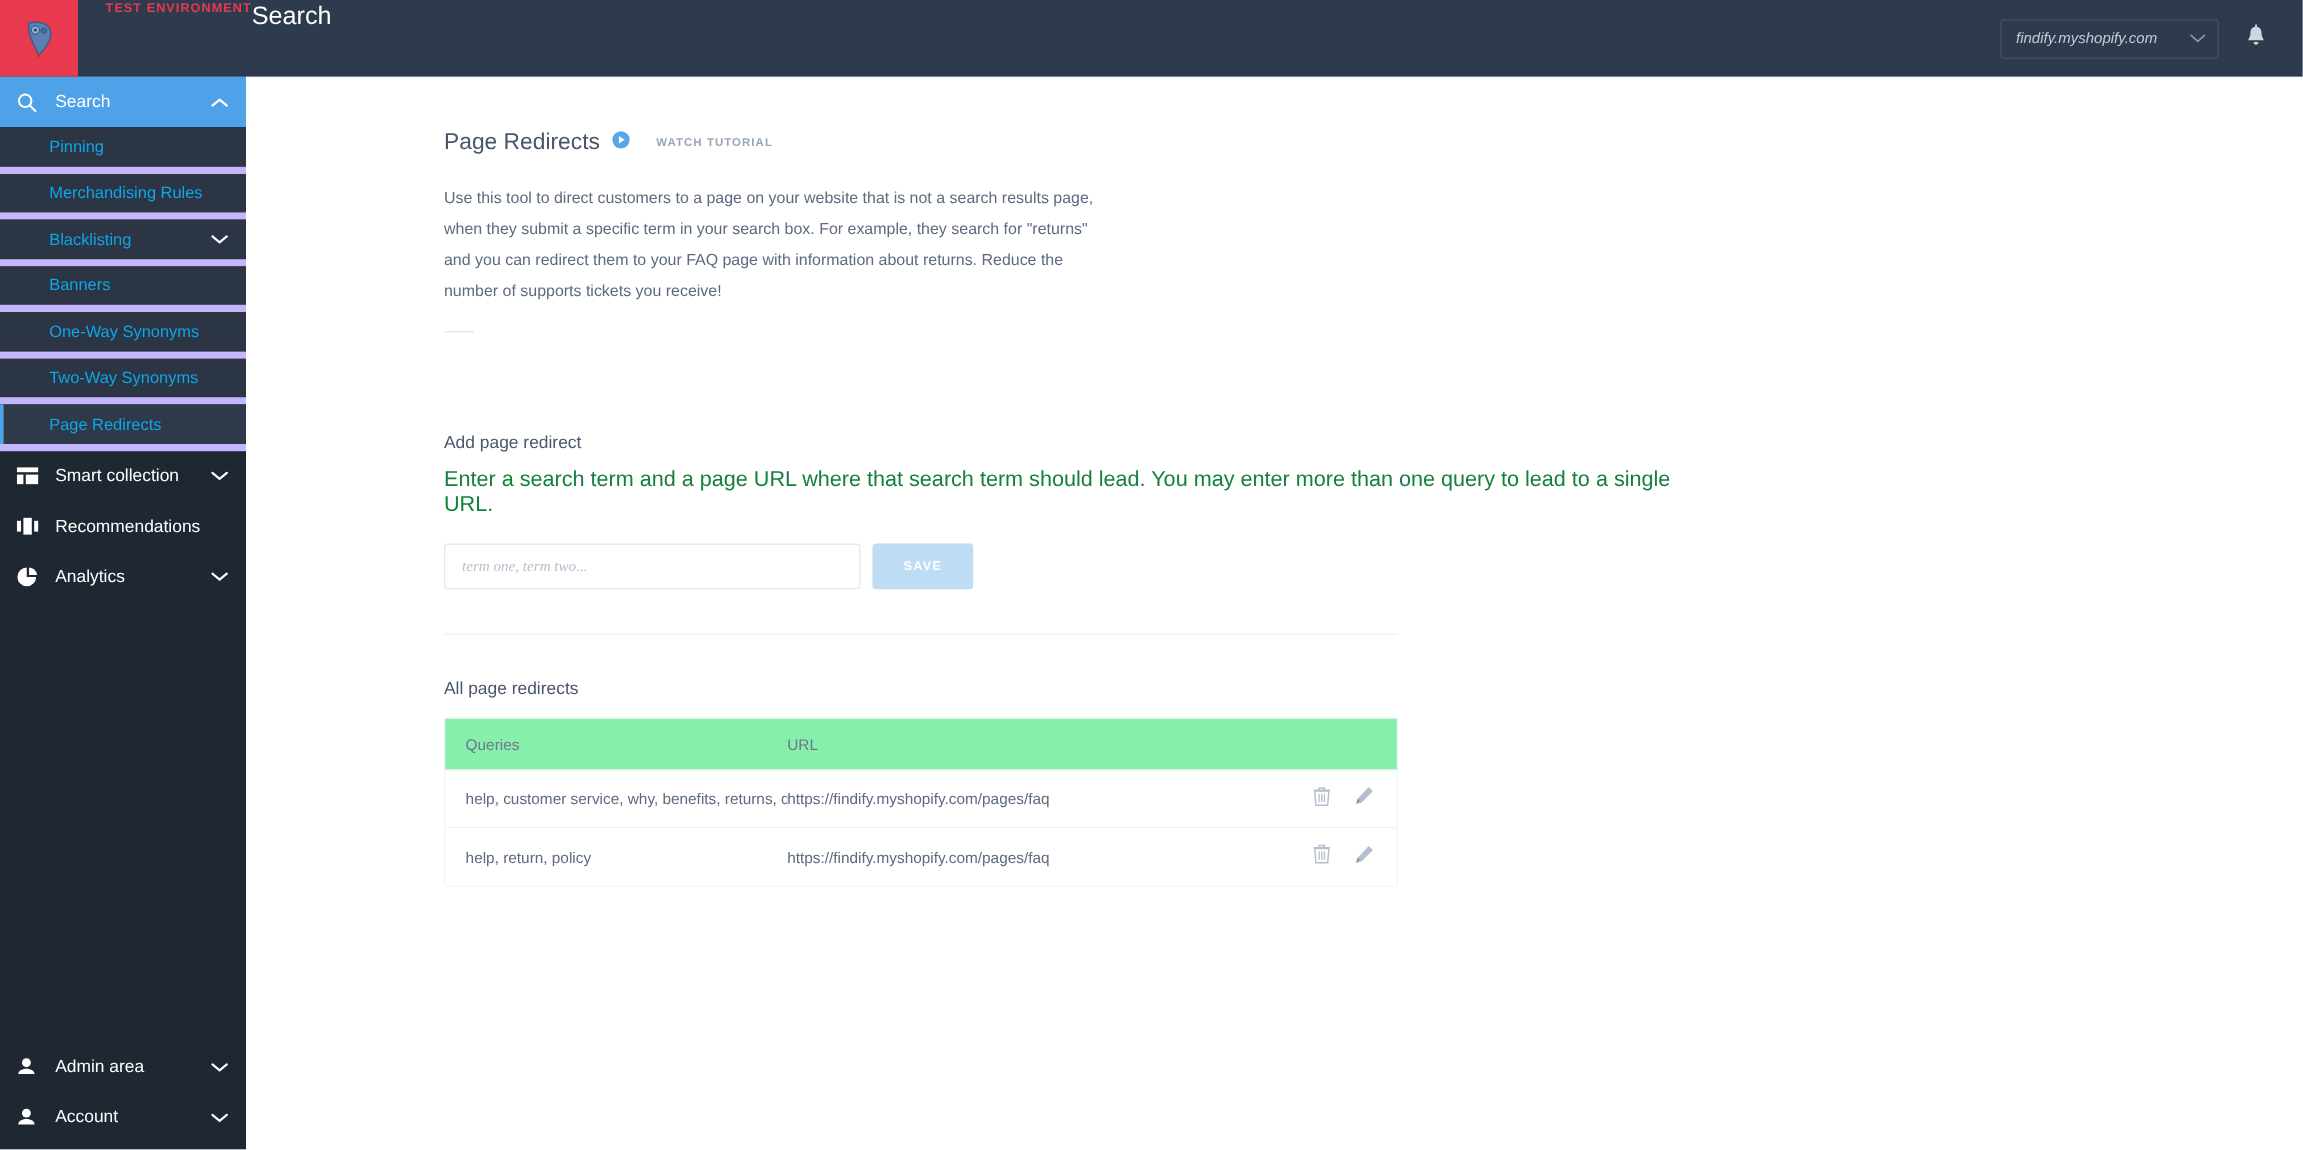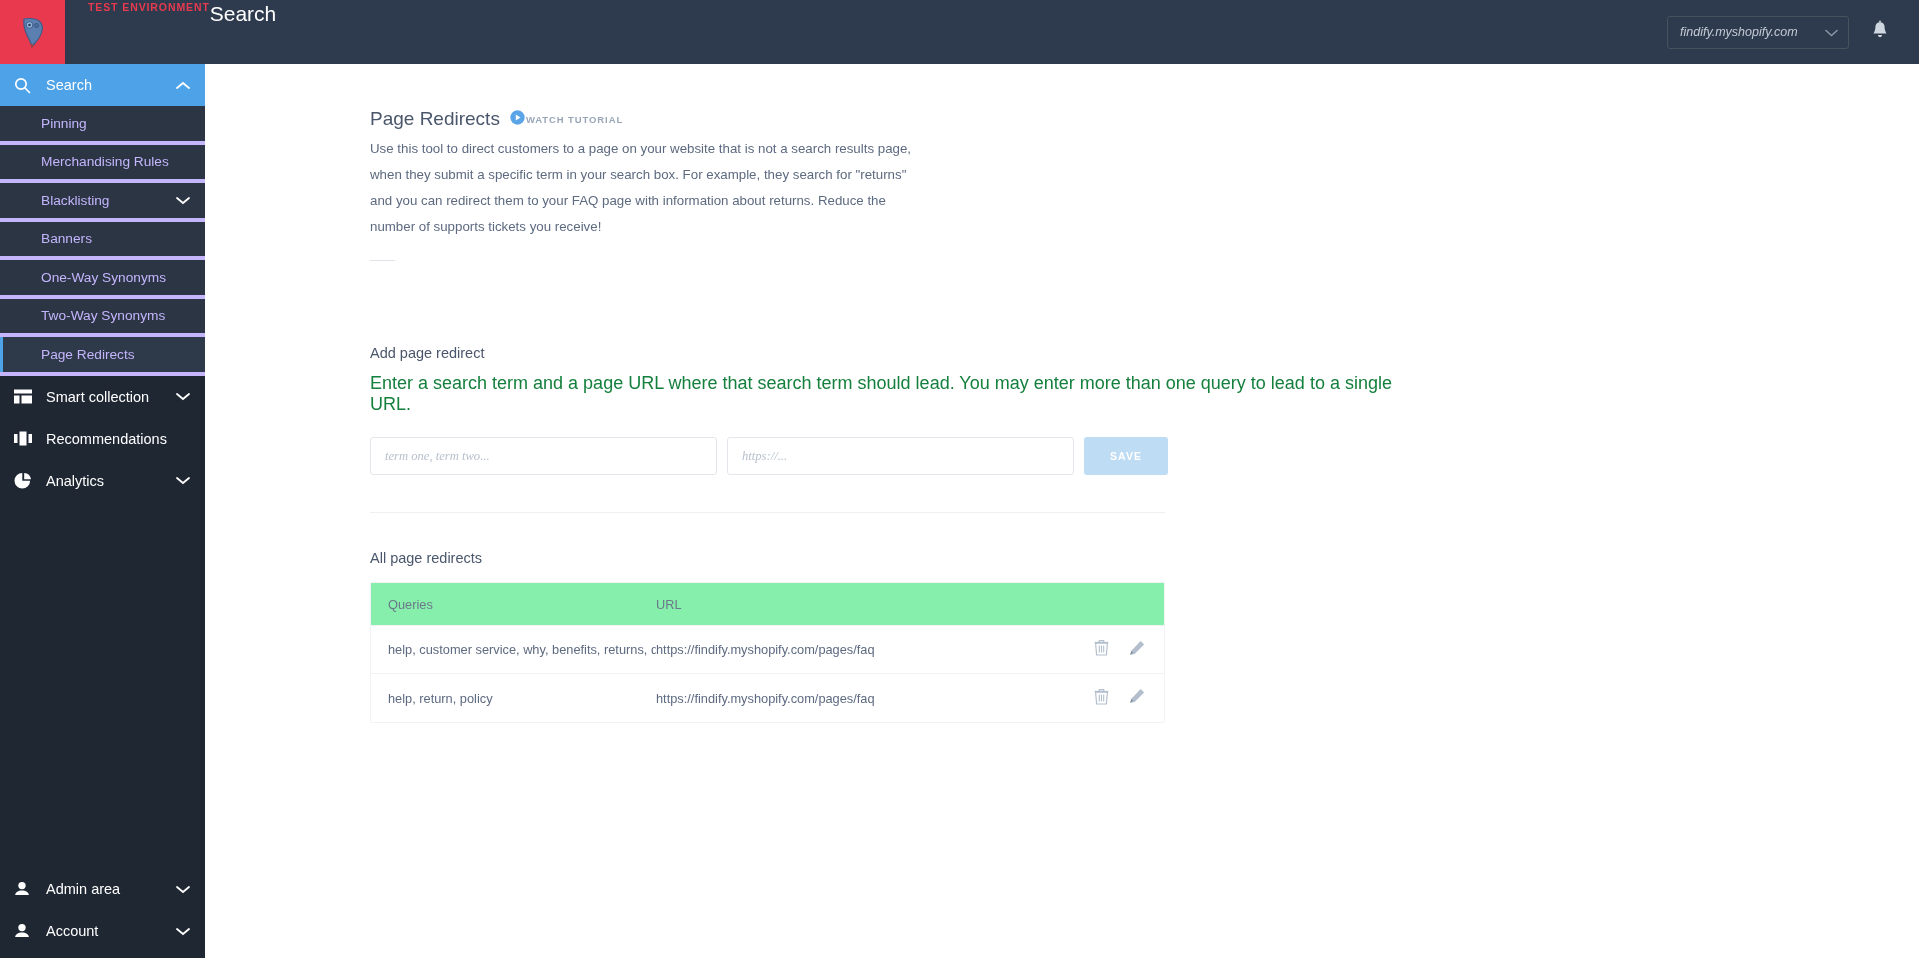--- a/index.html
+++ b/index.html
@@ -56,45 +56,45 @@
   .nav-row .nav-ico {
     width: 22px; flex: none; display: flex; align-items: center; justify-content: flex-start;
   }
   .nav-row .nav-label { margin-left: 10px; white-space: nowrap; }
   .nav-row .nav-chev { margin-left: auto; display: flex; align-items: center; }
 
   .nav-row.active-group { background: #4da2e8; }
 
   .sub-row {
     height: 38.5px; display: flex; align-items: center;
-    padding-left: 41px; color: #c4b5fd; font-size: 13.7px;
-    background: #2b3544; border-bottom: 4px solid #c4b5fd; cursor: pointer; position: relative;
+    padding-left: 41px; color: #0ea5e9; font-size: 13.7px;
+    background: #2b3544; border-bottom: 6px solid #c4b5fd; cursor: pointer; position: relative;
   }
   .sub-row .sub-chev { margin-left: auto; margin-right: 15px; display: flex; align-items: center; }
   .sub-row.selected { background: #2e3949; }
   .sub-row.selected::before {
     content: ""; position: absolute; left: 0; top: 0; bottom: 0; width: 3px; background: #4da2e8;
   }
 
   
   .main {
     position: absolute; top: 64px; left: 205px; width: 1714px; height: 894px;
     background: #ffffff; overflow: hidden;
   }
   .content { position: relative; width: 1040px; margin-left: 165px; padding-top: 44px; }
 
   .title-row { display: flex; align-items: center; gap: 10px; }
   .page-title { font-size: 19px; color: #49566b; font-weight: 400; }
-  .tutorial-link { display: flex; align-items: center; gap: 1px; cursor: pointer; }
+  .tutorial-link { display: flex; align-items: center; gap: 22px; cursor: pointer; }
   .tutorial-text {
     font-size: 9.5px; color: #99a6b8; letter-spacing: 0.9px; font-weight: 700; text-transform: uppercase;
   }
 
   .desc {
-    margin-top: 6px; font-size: 13.3px; color: #5d6a80; line-height: 26px;
+    margin-top: 22px; font-size: 13.3px; color: #5d6a80; line-height: 26px;
     max-width: 560px;
   }
   .short-rule { margin-top: 20px; width: 25px; height: 1px; background: #dfe3e8; }
 
   .section-label { font-size: 14.5px; color: #49566b; }
   .section-sub { margin-top: 12px; font-size: 18px; color: #15803d; }
 
   .add-block { margin-top: 84px; }
   .form-row { margin-top: 22px; display: flex; align-items: stretch; gap: 10px; }
   .txt-input {
@@ -311,21 +311,20 @@
       </div>
 
       <div class="desc">Use this tool to direct customers to a page on your website that is not a search results page, when they submit a specific term in your search box. For example, they search for "returns" and you can redirect them to your FAQ page with information about returns. Reduce the number of supports tickets you receive!</div>
       <div class="short-rule"></div>
 
       <div class="add-block">
         <div class="section-label">Add page redirect</div>
         <div class="section-sub">Enter a search term and a page URL where that search term should lead. You may enter more than one query to lead to a single URL.</div>
         <div class="form-row">
           <input class="txt-input input-terms" type="text" placeholder="term one, term two..." style="">
-          <input class="txt-input input-url" type="text" placeholder="https://..." style="">
           <button class="save-btn">SAVE</button>
         </div>
       </div>
 
       <div class="divider"></div>
 
       <div class="list-block">
         <div class="section-label">All page redirects</div>
 
         <div class="table">

